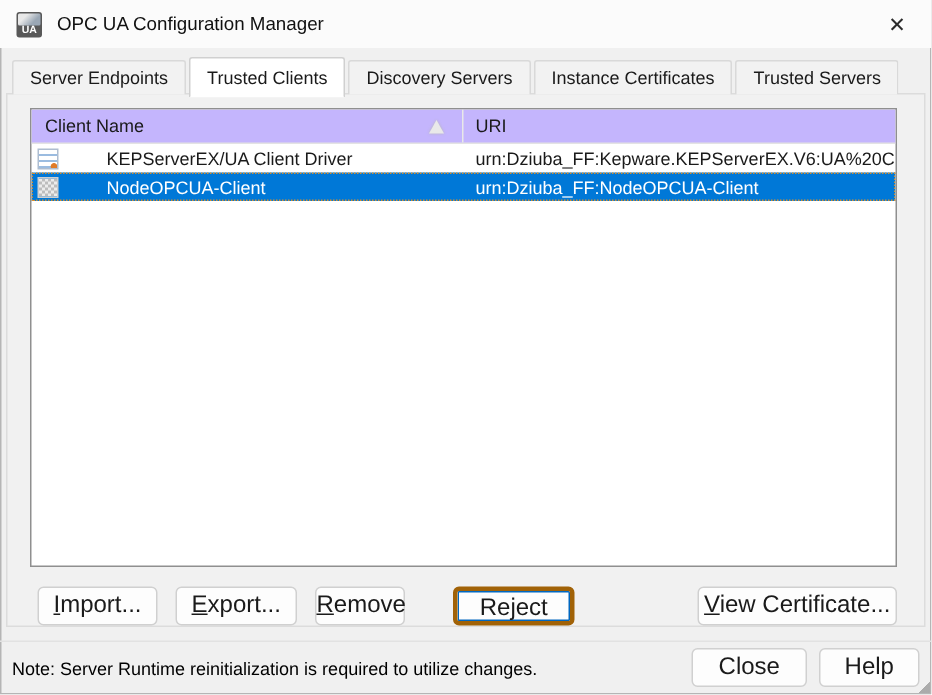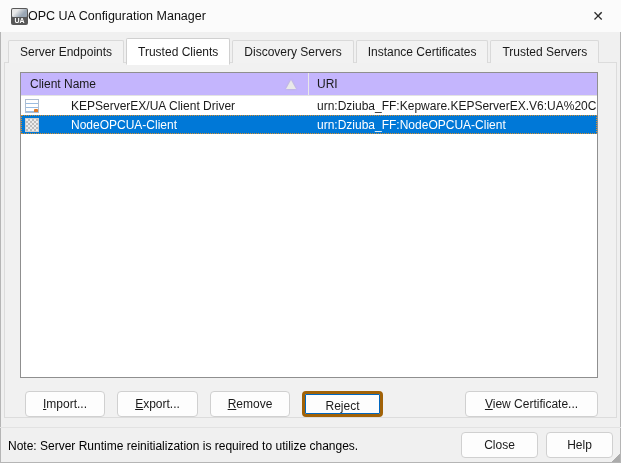--- a/index.html
+++ b/index.html
@@ -11,21 +11,21 @@
 
   
   .titlebar { position:absolute; left:0; top:0; width:621px; height:32px; background:#fbfbfb;
               display:flex; align-items:center; }
   .app-icon { width:17px; height:17px; margin-left:11px; background:#585858; border-radius:2px;
               position:relative; display:flex; align-items:flex-end; justify-content:center;
               overflow:hidden; }
   .app-icon::before { content:""; position:absolute; left:1px; top:1px; width:15px; height:8px;
               background:linear-gradient(135deg,#e8e8e8 30%,#9aa7b5 70%); border-radius:1px; }
   .app-icon span { position:relative; color:#fff; font-weight:bold; font-size:7px; line-height:9px; }
-  .title-text { font-size:12.5px; color:#111; }
+  .title-text { margin-left:10px; font-size:12.5px; color:#111; }
   .close-btn { position:absolute; right:0; top:0; width:46px; height:32px; display:flex;
                align-items:center; justify-content:center; font-size:14px; color:#2b2b2b; cursor:default; }
 
   
   .tabstrip { position:absolute; left:8px; top:38px; display:flex; align-items:flex-end; height:25px; z-index:3; }
   .tab { padding:4px 11px 4px 11px; background:#f2f2f2; border:1px solid #d9d9d9; border-bottom:none;
          margin-right:2px; color:#1a1a1a; white-space:nowrap; height:23px; border-radius:2px 2px 0 0;text-align:right; }
   .tab.active { background:#ffffff; height:27px; padding-top:6px; position:relative; top:2px;
                 border:1px solid #d0d0d0; border-bottom:1px solid #ffffff; z-index:4; }
 
@@ -54,26 +54,26 @@
                background:
                  radial-gradient(circle at 10px 11px,#e07b28 2px,transparent 2.5px),
                  repeating-linear-gradient(#ffffff 0 3px,#9bbce0 3px 4px);
                border:1px solid #aebdd0; background-color:#fff; }
   .gray-icon { width:14px; height:14px; margin:0 4px 0 2px; flex:0 0 auto;
                background:repeating-conic-gradient(#bdbdbd 0% 25%, #ececec 0% 50%);
                background-size:4px 4px; border:1px solid #cfcfcf; }
 
   
   .btn { position:absolute; height:26px; background:#fdfdfd; border:1px solid #d0d0d0;
-         border-radius:4px; font-size:12px; color:#1a1a1a; text-align:center; line-height:24px;
+         border-radius:4px; font-size:16px; color:#1a1a1a; text-align:center; line-height:24px;
          font-family:inherit; }
   .btn .u { text-decoration:underline; }
   #btn-import { left:25px;  top:391px; width:80px; }
   #btn-export { left:117px; top:391px; width:81px; }
-  #btn-remove { left:210px; top:391px; width:80px; }
+  #btn-remove { left:210px; top:391px; width:60px; }
   #btn-reject { left:302px; top:391px; width:81px; border:3px solid #a16207;
                 box-shadow:inset 0 0 0 1px #0067c0; }
   #btn-viewcert { left:465px; top:391px; width:133px; }
   #btn-close { left:461px; top:432px; width:77px; }
   #btn-help  { left:546px; top:432px; width:67px; }
 
   
   .bottom-sep { position:absolute; left:0; top:427px; width:621px; height:1px; background:#e2e2e2; }
   .note { position:absolute; left:8px; top:439px; color:#000; }
   .resize-grip { position:absolute; right:1px; bottom:1px; width:8px; height:8px;

